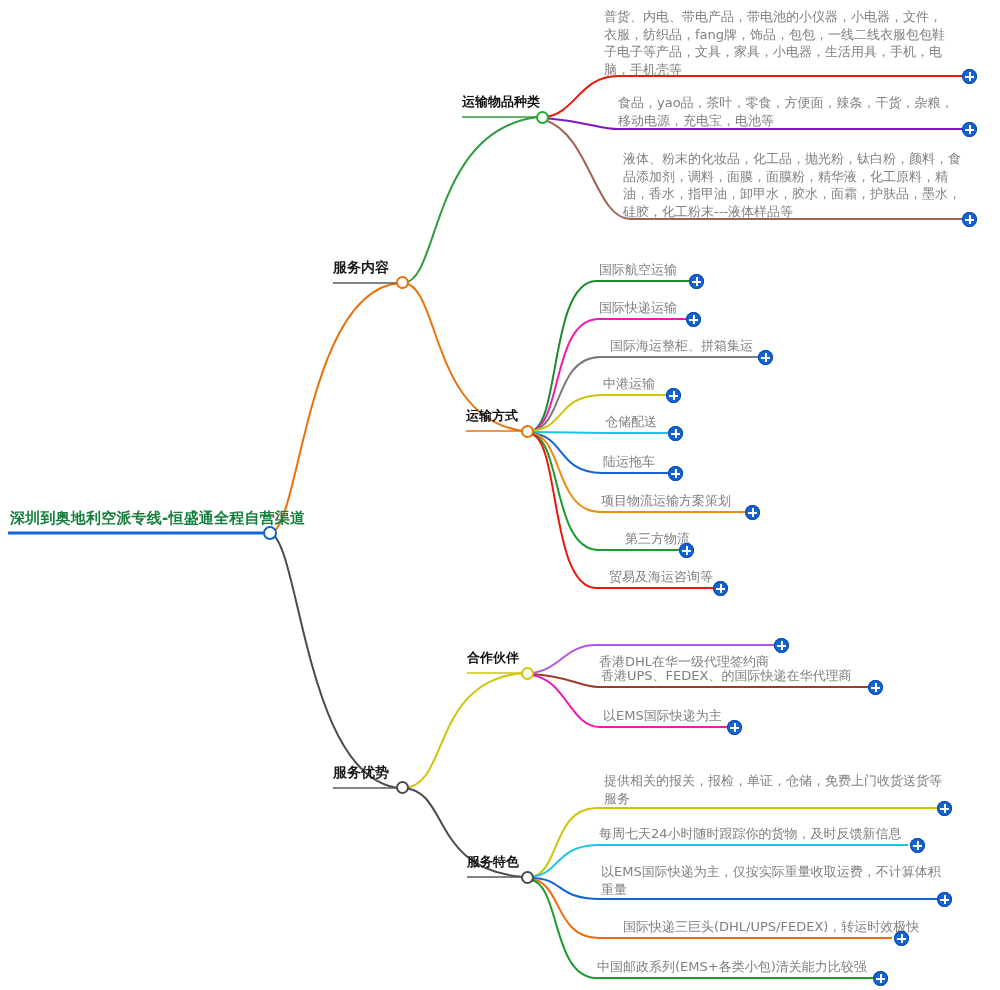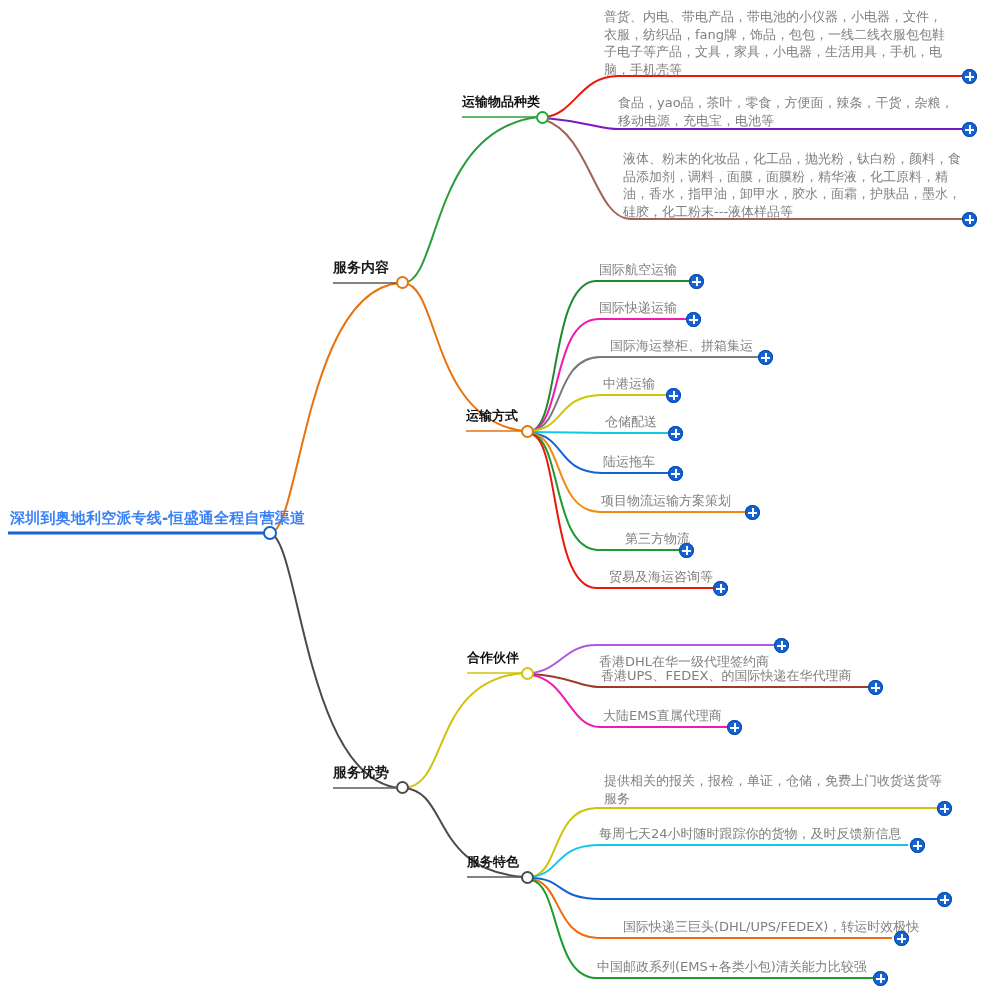--- a/index.html
+++ b/index.html
@@ -34,21 +34,21 @@
   }
   .node-text {
     display: block;
     line-height: 1.35;
     white-space: pre-line;
   }
   
   .root .node-text {
     font-size: 15px;
     font-weight: bold;
-    color: #3b82f6;
+    color: #15803d;
     letter-spacing: 0.2px;
   }
   
   .topic .node-text {
     font-size: 14px;
     font-weight: bold;
     color: #1a1a1a;
   }
   
   .sub .node-text {
@@ -253,39 +253,42 @@
     <span class="node-text">香港DHL在华一级代理签约商</span>
   </div>
   <div class="plus" style="left:774px; top:638px;"></div>
 
   <div class="node leaf" style="left:601px; top:667px;">
     <span class="node-text">香港UPS、FEDEX、的国际快递在华代理商</span>
   </div>
   <div class="plus" style="left:868px; top:680px;"></div>
 
   <div class="node leaf" style="left:603px; top:707px;">
-    <span class="node-text">大陆EMS直属代理商</span>
+    <span class="node-text">以EMS国际快递为主</span>
   </div>
   <div class="plus" style="left:727px; top:720px;"></div>
 
   <div class="node sub" style="left:467px; top:853px;">
     <span class="node-text">服务特色</span>
   </div>
   <div class="dot" style="left:521px; top:871px; width:13px; height:13px; border:2px solid #4b4b4b;"></div>
 
   <div class="node leaf wrap" style="left:604px; top:772px; width:345px;font-family:Liberation Serif, serif;">
     <span class="node-text">提供相关的报关，报检，单证，仓储，免费上门收货送货等服务</span>
   </div>
   <div class="plus" style="left:937px; top:801px;"></div>
 
   <div class="node leaf" style="left:599px; top:825px;">
     <span class="node-text">每周七天24小时随时跟踪你的货物，及时反馈新信息</span>
   </div>
   <div class="plus" style="left:910px; top:838px;"></div>
 
+  <div class="node leaf wrap" style="left:601px; top:863px; width:345px;">
+    <span class="node-text">以EMS国际快递为主，仅按实际重量收取运费，不计算体积重量</span>
+  </div>
   <div class="plus" style="left:937px; top:892px;"></div>
 
   <div class="node leaf" style="left:623px; top:918px;">
     <span class="node-text">国际快递三巨头(DHL/UPS/FEDEX)，转运时效极快</span>
   </div>
   <div class="plus" style="left:894px; top:931px;"></div>
 
   <div class="node leaf" style="left:597px; top:958px;">
     <span class="node-text">中国邮政系列(EMS+各类小包)清关能力比较强</span>
   </div>

